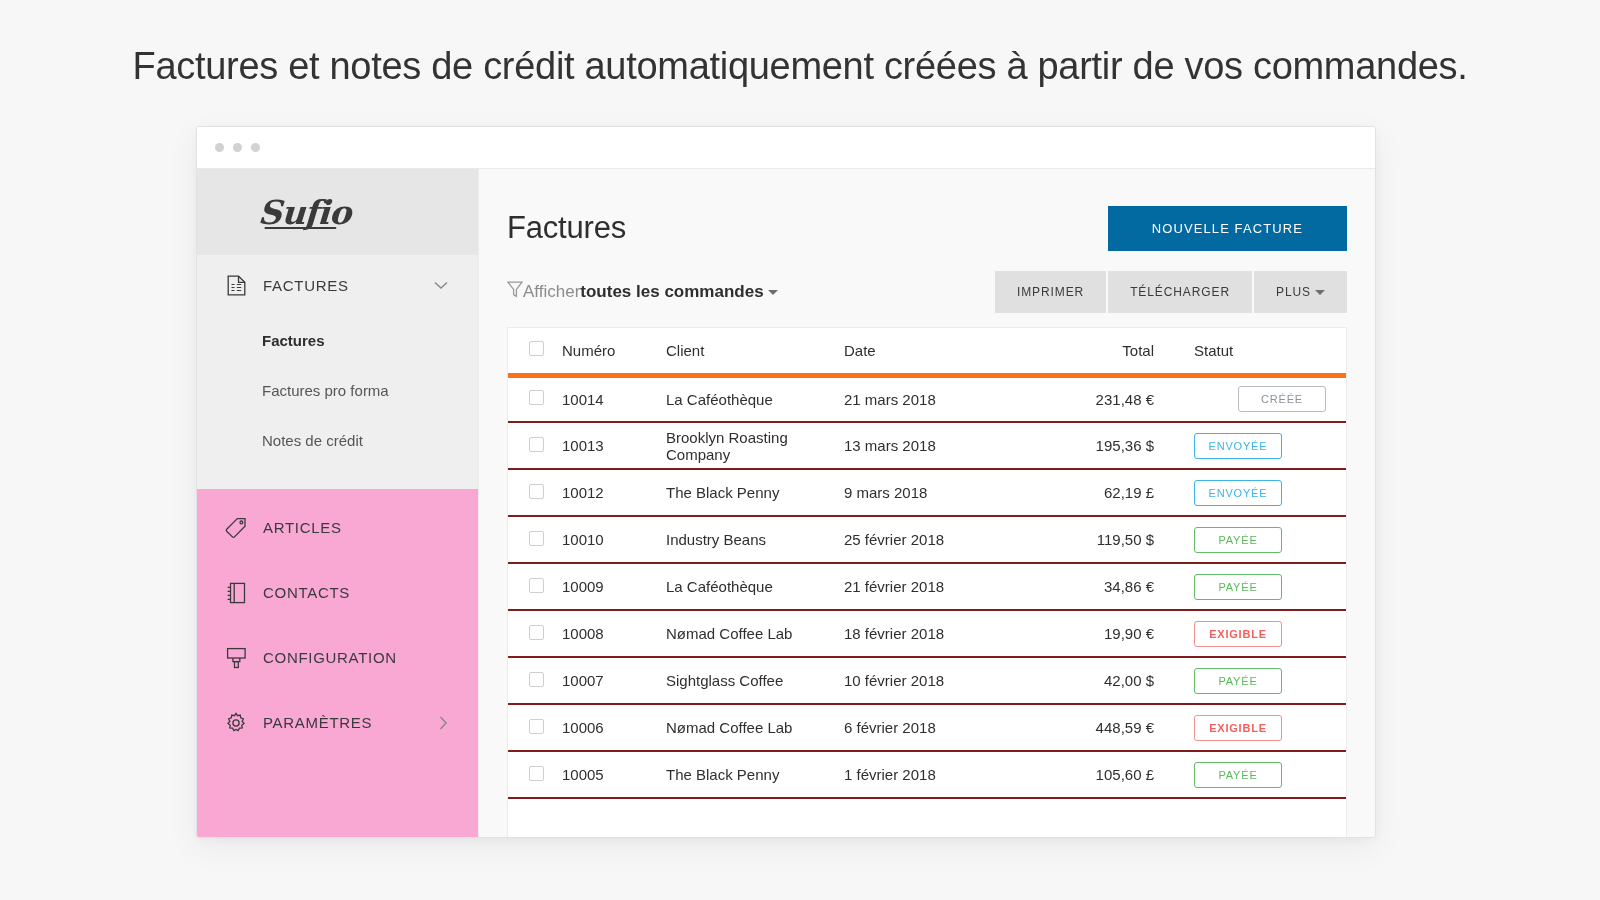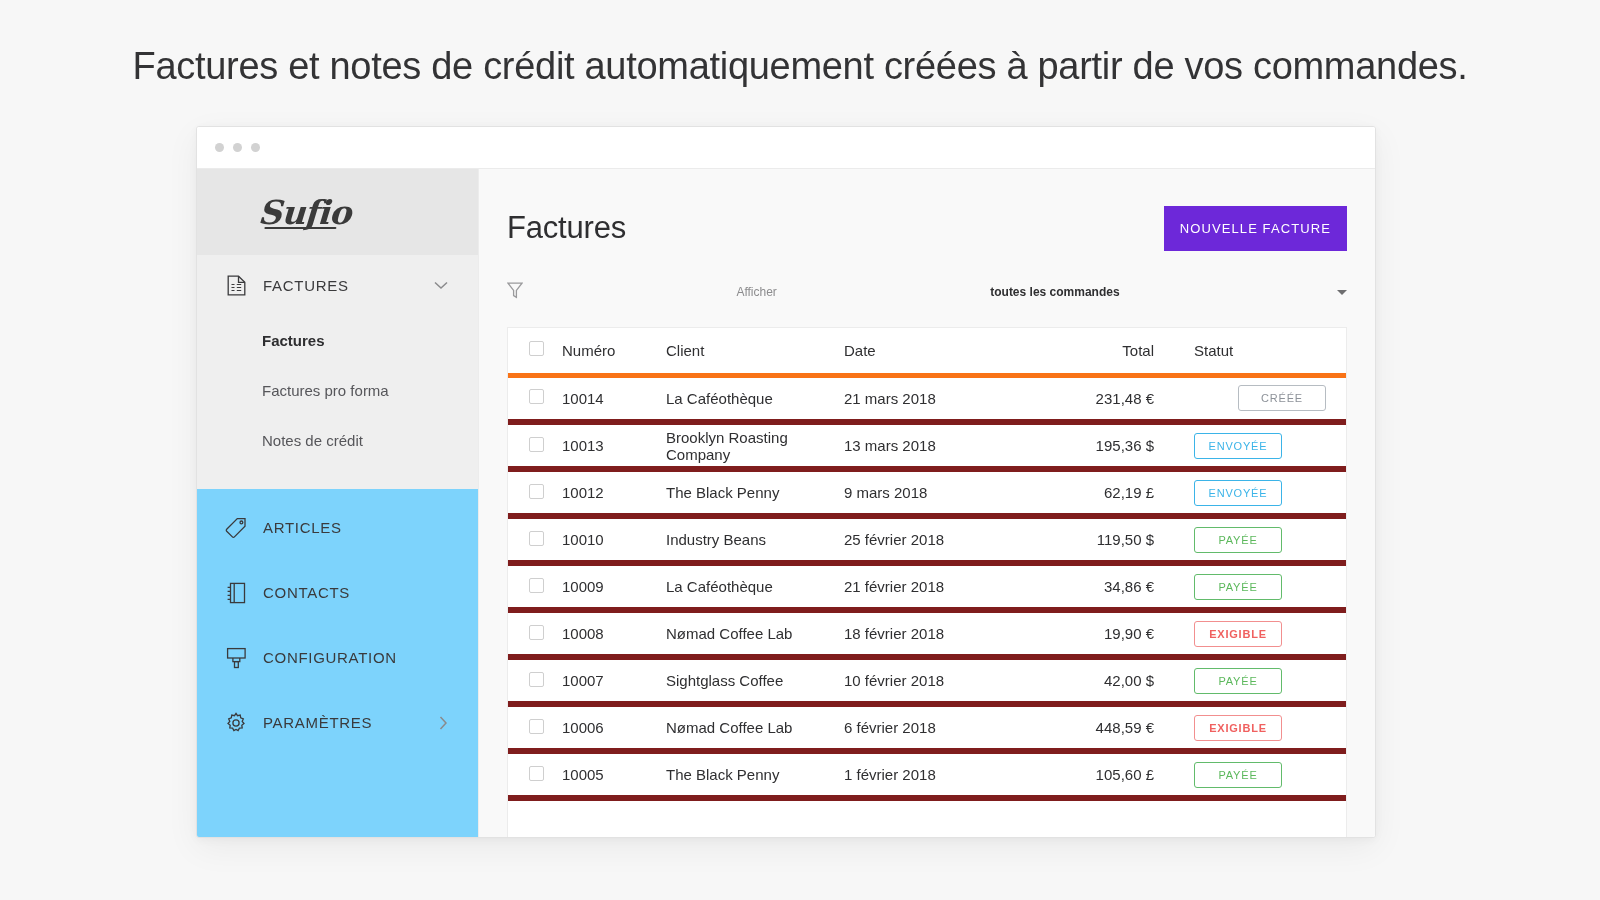--- a/index.html
+++ b/index.html
@@ -145,21 +145,21 @@
     font-size: 15px;
     color: #56565a;
   }
   .subitem.active {
     color: #2e2e30;
     font-weight: 700;
   }
 
   .nav-lower {
     flex: 1;
-    background: #7dd3fc;
+    background: #f9a8d4;
     padding-top: 6px;
   }
   .nav-item {
     height: 65px;
     display: flex;
     align-items: center;
     padding: 0 30px 0 28px;
     gap: 16px;
   }
   .nav-item .nav-label {
@@ -188,46 +188,45 @@
     min-height: 88px;
   }
   .page-title {
     flex: 1;
     font-size: 31px;
     font-weight: 400;
     color: #2f2f31;
     letter-spacing: -0.2px;
   }
   .btn-primary {
-    background: #6d28d9;
+    background: #0369a1;
     color: #ffffff;
     font-size: 13px;
     letter-spacing: 1.1px;
-    padding: 15px 16px;
+    padding: 15px 44px;
     border: none;
     cursor: pointer;
     font-family: inherit;
   }
 
   .filter-row {
     display: flex;
     align-items: center;
     padding: 0 28px;
     height: 70px;
     min-height: 70px;
   }
   .filter-left {
     flex: 1;
     display: flex;
     align-items: center;
-    gap: 11px;
-    font-size: 12px;
+    gap: 0;
+    font-size: 17px;
     color: #8c8c8e;
     cursor: pointer;
-    justify-content: space-between;
   }
   .filter-left b { color: #2f2f31; font-weight: 700; }
   .caret-sm {
     display: inline-block;
     width: 0; height: 0;
     border-left: 5px solid transparent;
     border-right: 5px solid transparent;
     border-top: 5px solid #6e6e70;
     margin-left: 4px;
   }
@@ -259,21 +258,21 @@
   th, td {
     text-align: left;
     font-size: 15px;
     color: #2f2f31;
     font-weight: 400;
     padding: 0;
     height: 47px;
     vertical-align: middle;
   }
   thead th { border-bottom: 5px solid #f97316; }
-  tbody tr { border-bottom: 6px solid #7f1d1d; }
+  tbody tr { border-bottom: 2px solid #7f1d1d; }
 
   .c-check { width: 54px; padding-left: 21px !important; }
   .c-num   { width: 104px; }
   .c-client{ }
   .c-date  { width: 200px; }
   .c-total { width: 150px; text-align: right; padding-right: 40px !important; }
   .c-status{ width: 115px; padding-right: 20px !important; }
 
   .checkbox {
     width: 15px; height: 15px;
@@ -413,20 +412,32 @@
       <div class="filter-row">
         <div class="filter-left">
           <span>
             <svg width="16" height="17" viewBox="0 0 16 17" fill="none" stroke="#9a9a9c" stroke-width="1.3">
               <path d="M1 1.2h14L9.4 8.4v6.9L6.6 13.6V8.4z"></path>
             </svg>
           </span>
           <span>Afficher</span>
           <b>toutes les commandes</b>
           <i class="caret-sm"></i>
+        </div>
+        <div class="btn-group">
+          <button class="btn-seg">
+            <span>IMPRIMER</span>
+          </button>
+          <button class="btn-seg">
+            <span>TÉLÉCHARGER</span>
+          </button>
+          <button class="btn-seg">
+            <span>PLUS</span>
+            <i class="caret-sm"></i>
+          </button>
         </div>
       </div>
 
       <div class="table-wrap">
         <table>
           <thead>
             <tr>
               <th class="c-check">
                 <span class="checkbox"></span>
               </th>

